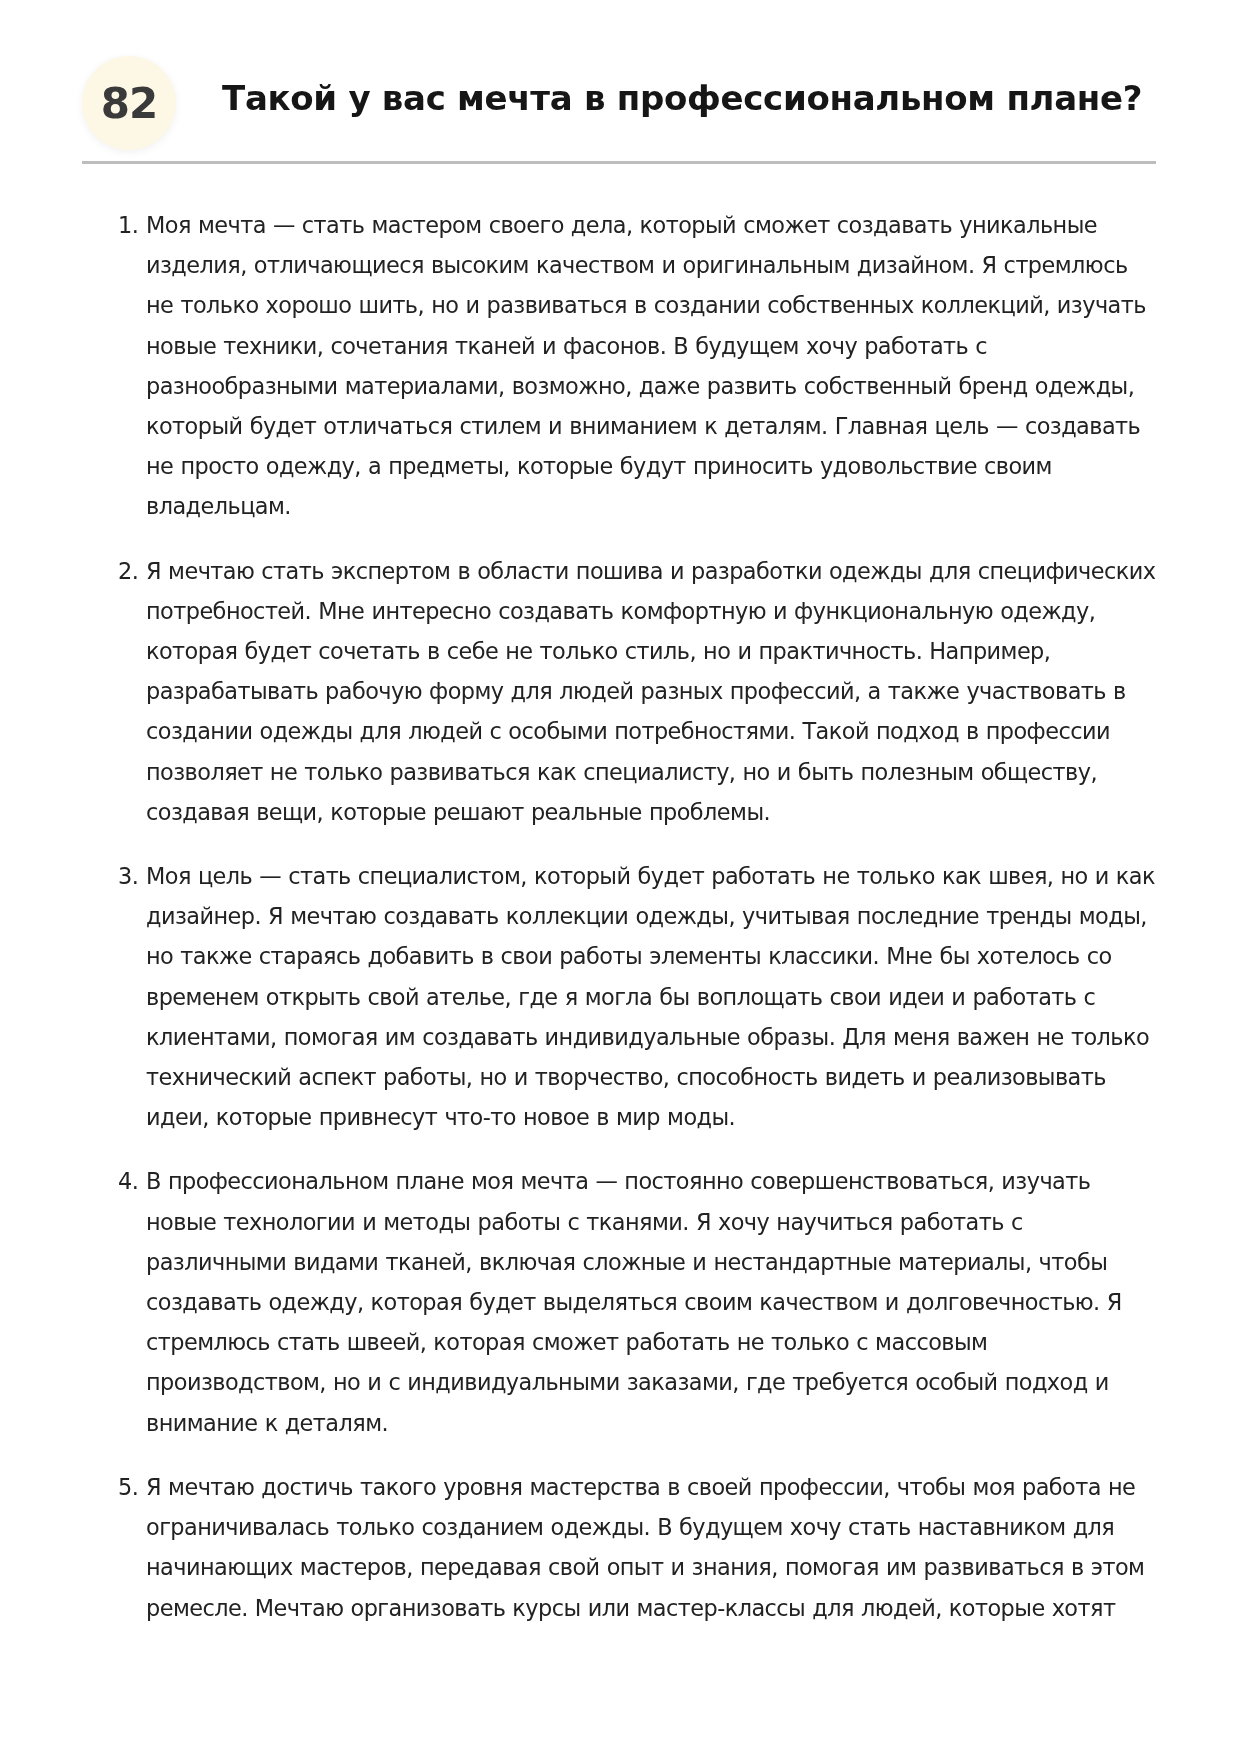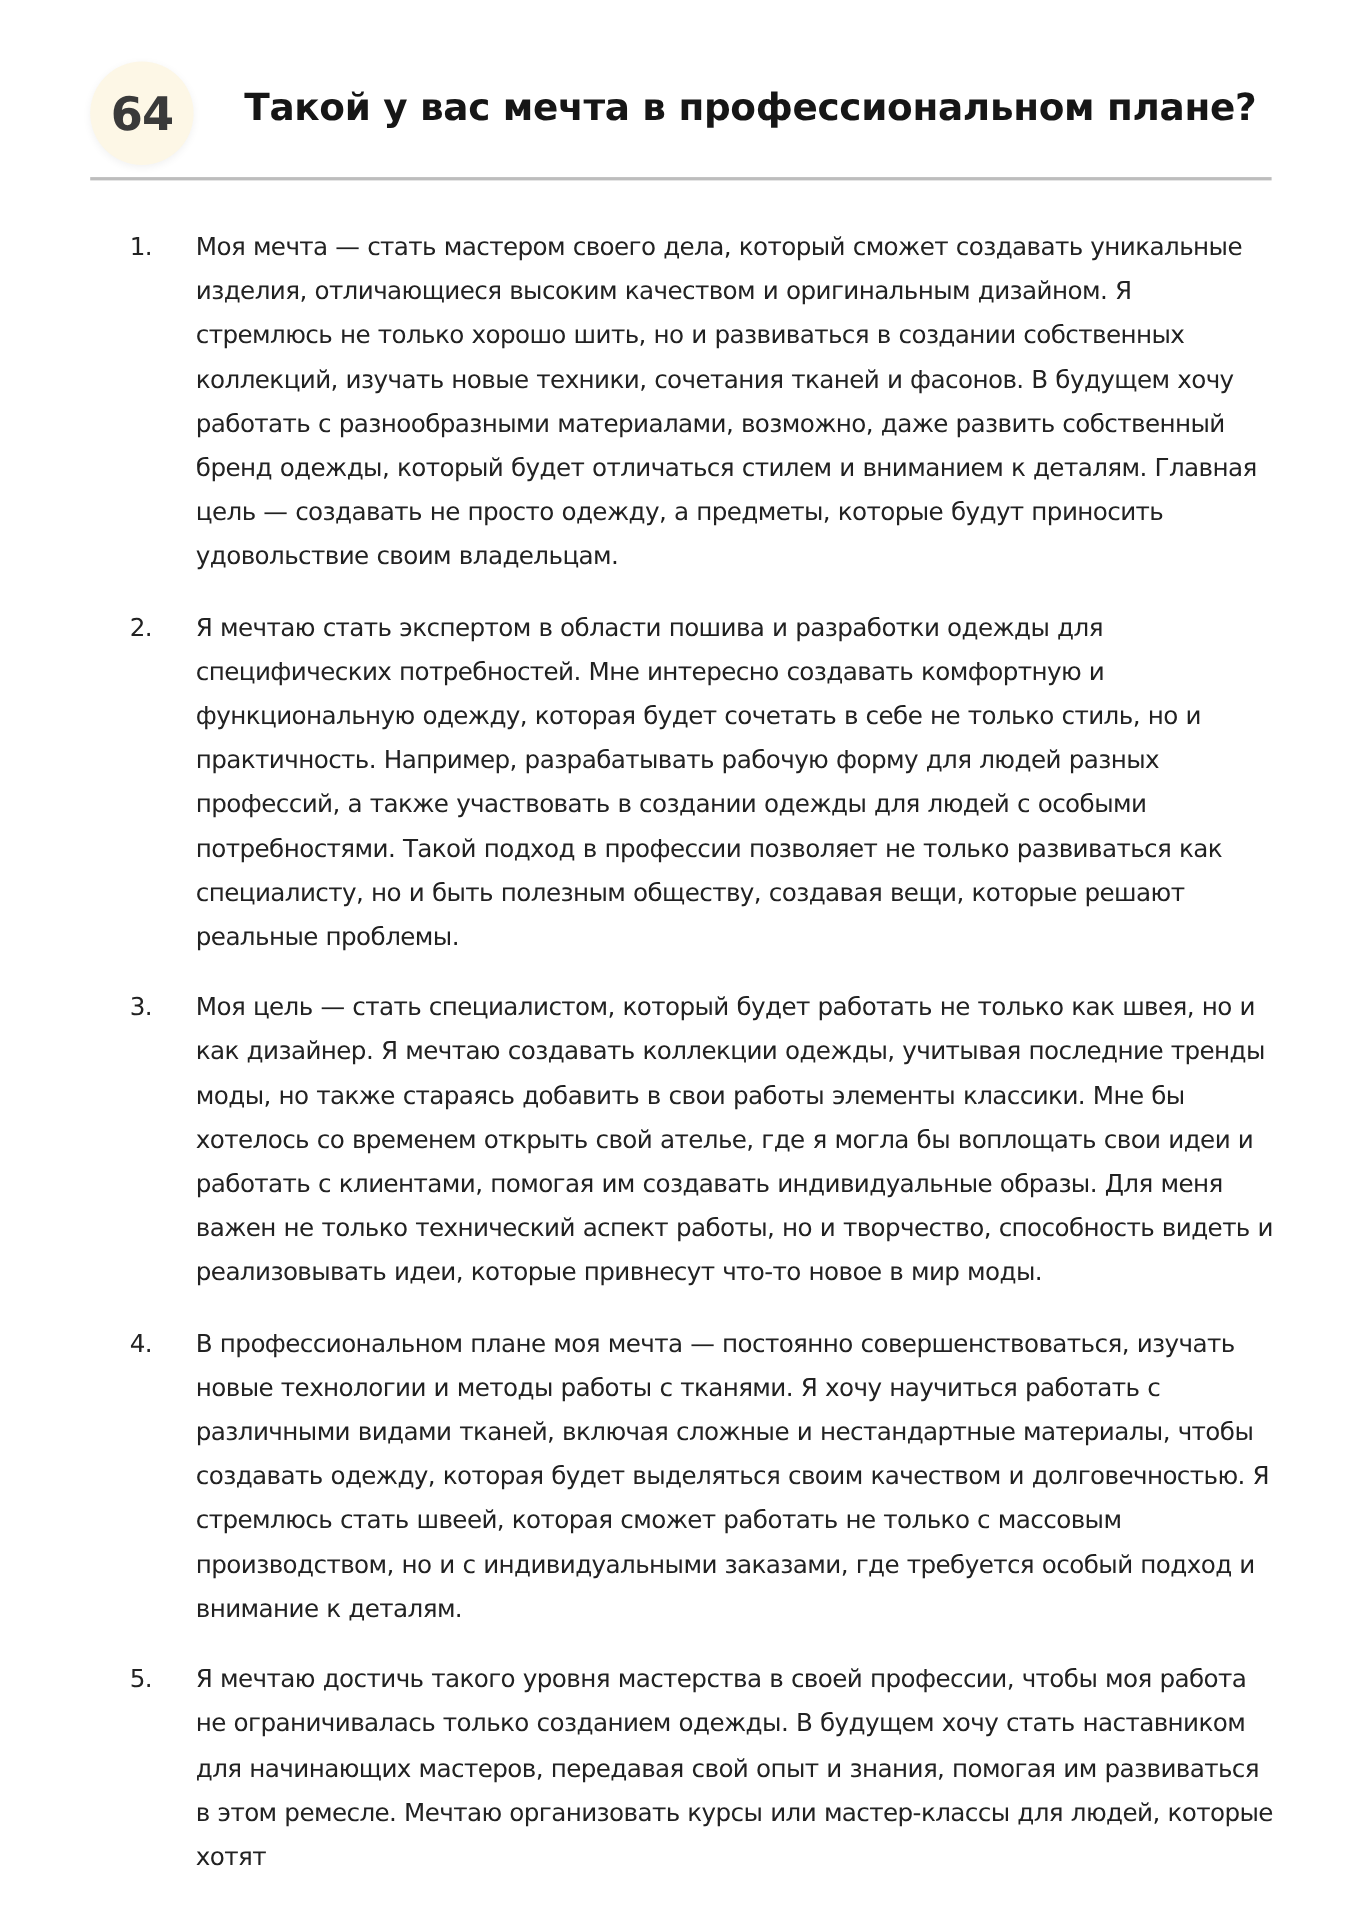--- a/index.html
+++ b/index.html
@@ -79,28 +79,27 @@
       letter-spacing: -0.55px;
       word-spacing: 0.5px;
     }
     .item-num {
       position: absolute;
       left: 0;
       top: 0;
     }
     .item-text {
       display: block;
-      margin-left: 32px;
     }
   </style>
 </head>
 <body>
 
 <div class="header">
-  <div class="badge">64</div>
+  <div class="badge">82</div>
   <div class="title">Такой у вас мечта в профессиональном плане?</div>
 </div>
 <div class="rule"></div>
 
 <ol class="list">
   <li class="item">
     <span class="item-num">1.</span>
     <span class="item-text">Моя мечта — стать мастером своего дела, который сможет создавать уникальные изделия, отличающиеся высоким качеством и оригинальным дизайном. Я стремлюсь не только хорошо шить, но и развиваться в создании собственных коллекций, изучать новые техники, сочетания тканей и фасонов. В будущем хочу работать с разнообразными материалами, возможно, даже развить собственный бренд одежды, который будет отличаться стилем и вниманием к деталям. Главная цель — создавать не просто одежду, а предметы, которые будут приносить удовольствие своим владельцам.</span>
   </li>
   <li class="item">

